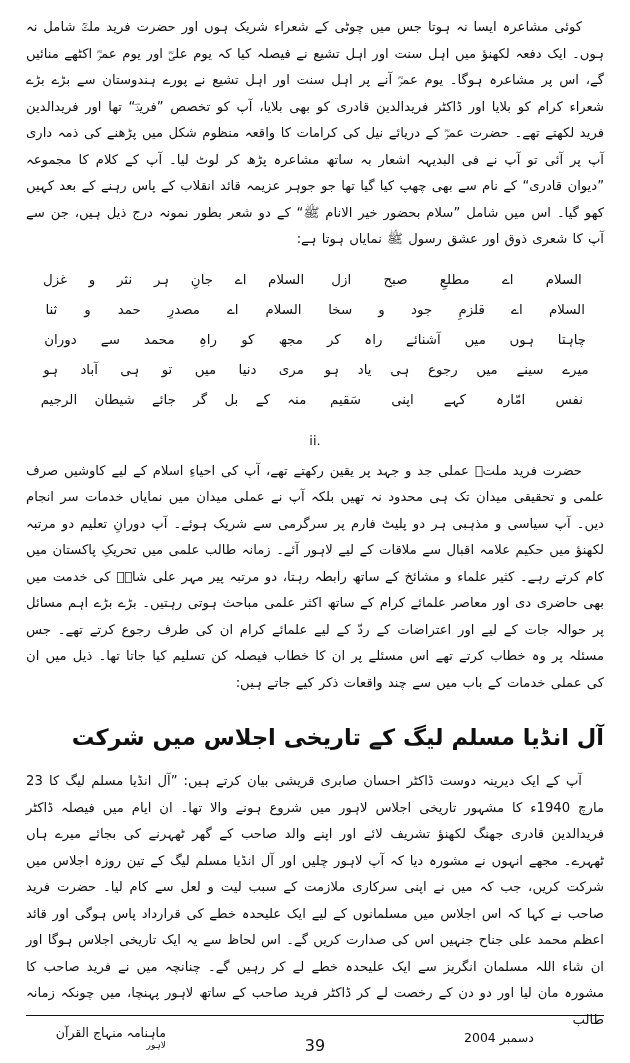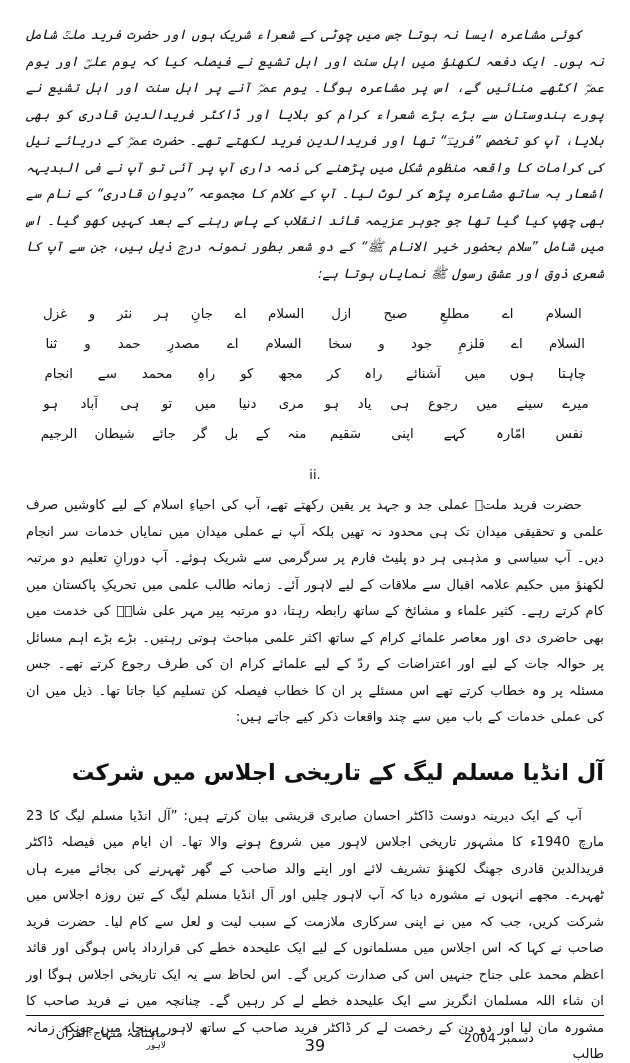--- a/index.html
+++ b/index.html
@@ -26,21 +26,21 @@
   .para {
     direction: rtl;
     text-align: justify;
     text-align-last: right;
     font-size: 13.2px;
     line-height: 26.5px;
     letter-spacing: 0px;
     word-spacing: 1px;
     margin: 0 0 6px 0;
   }
-  .para.first { margin-top: 8px; font-style: italic; }
+  .para.first { margin-top: 0; }
   .para.indent { text-indent: 22px; }
 
   
   .poetry {
     margin: 12px 0 10px 0;
     direction: rtl;
   }
   .verse {
     display: flex;
     flex-direction: row;
@@ -175,21 +175,21 @@
         <span>آشنائے</span>
         <span>راہ</span>
         <span>کر</span>
       </div>
       <div class="hemistich">
         <span>مجھ</span>
         <span>کو</span>
         <span>راہِ</span>
         <span>محمد</span>
         <span>سے</span>
-        <span>انجام</span>
+        <span>دوران</span>
       </div>
     </div>
 
     <div class="verse">
       <div class="hemistich">
         <span>میرے</span>
         <span>سینے</span>
         <span>میں</span>
         <span>رجوع</span>
         <span>ہی</span>

